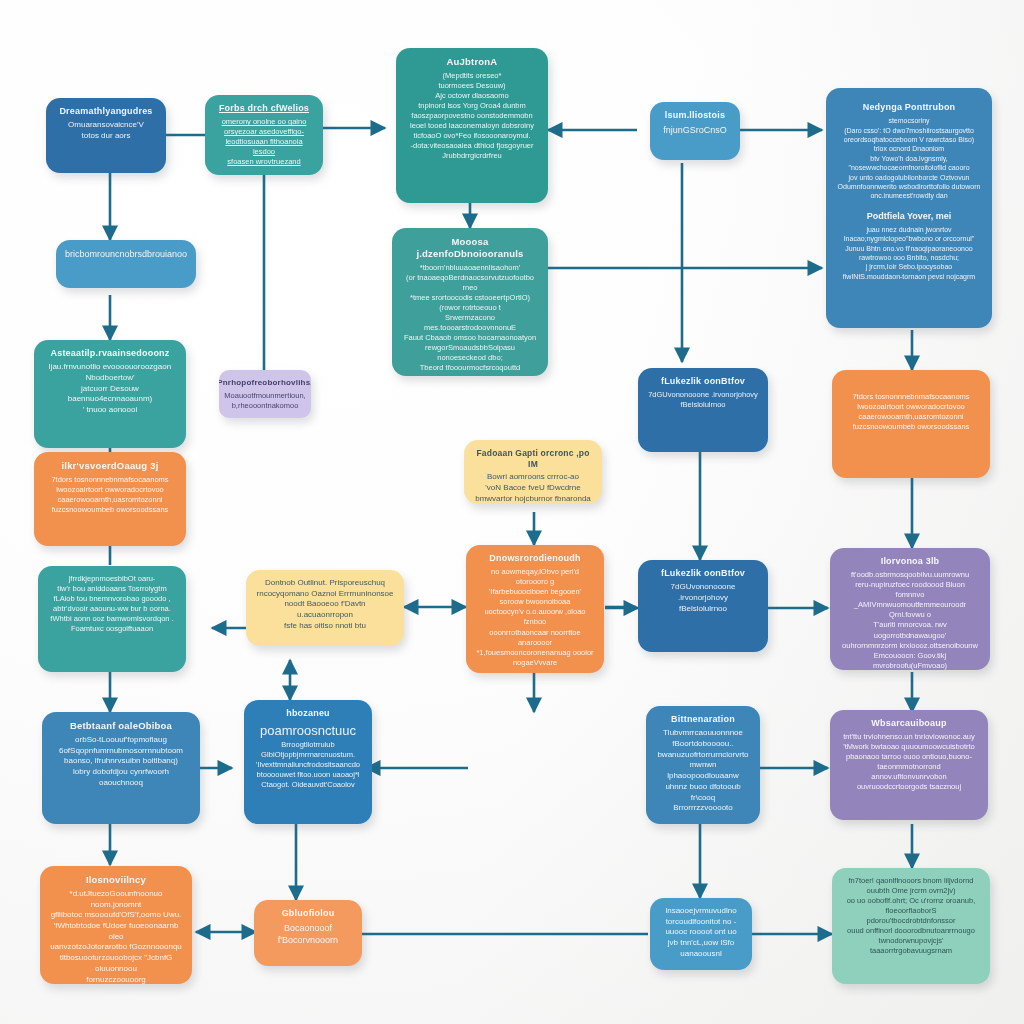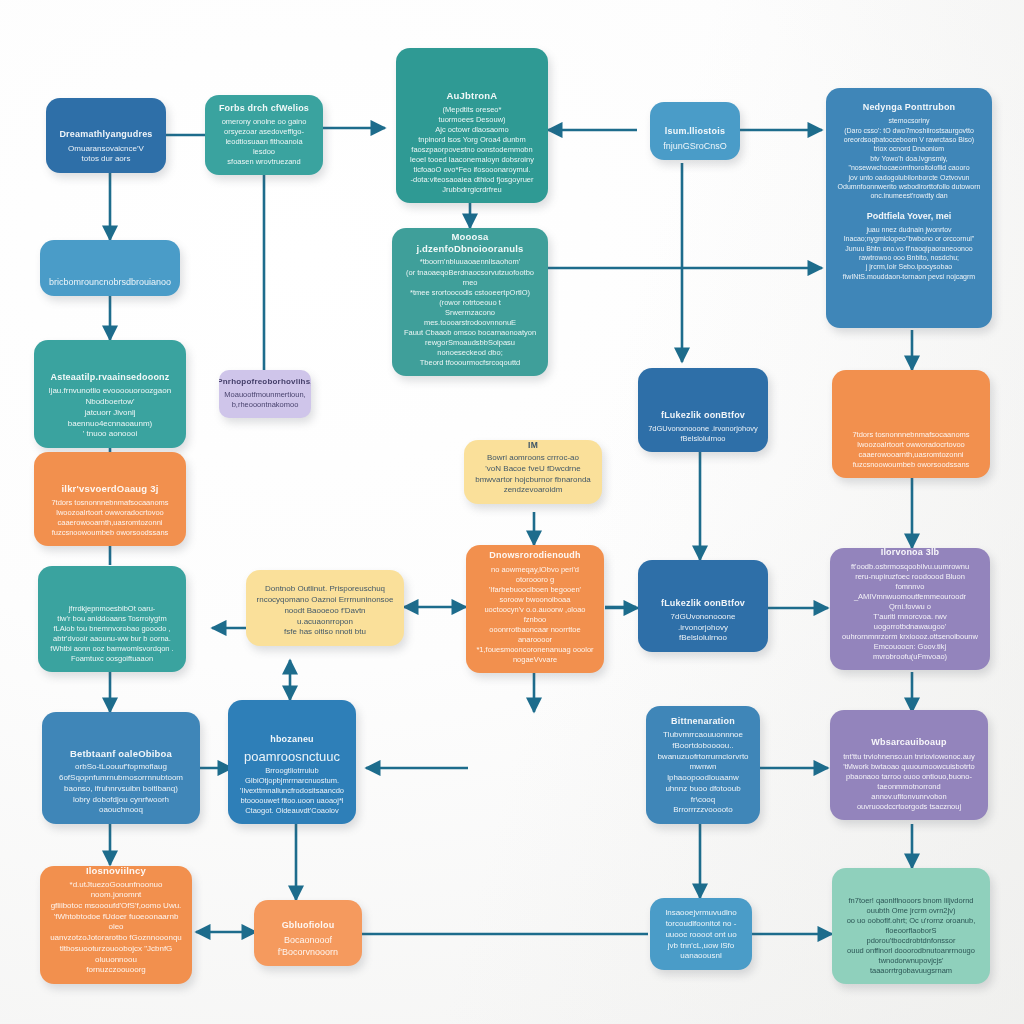--- a/index.html
+++ b/index.html
@@ -18,21 +18,21 @@
   #canvas::after{
     content:"";position:absolute;inset:0;pointer-events:none;
     background:linear-gradient(105deg, rgba(255,255,255,0) 55%, rgba(236,236,234,.55) 100%);
   }
   svg.edges{position:absolute;left:0;top:0;width:1024px;height:1024px;z-index:1;}
 
   .node{
     position:absolute;z-index:2;
     box-sizing:border-box;
     border-radius:14px;
-    display:flex;flex-direction:column;align-items:center;justify-content:flex-end;
+    display:flex;flex-direction:column;align-items:center;justify-content:flex-start;
     text-align:center;
     padding:8px 10px;
     box-shadow:3px 5px 9px rgba(90,95,105,.20);
     overflow:hidden;
   }
   .node .ttl{
     font-weight:700;
     letter-spacing:.2px;
     margin-bottom:3px;
     filter:blur(.55px);
@@ -140,21 +140,21 @@
       <path d="M 605 607 L 636 607"></path>
     </g>
   </svg>
 
   <div class="node light-text" style="left:46px;top:98px;width:120px;height:75px;background:#2e6fa8;">
     <div class="ttl" style="font-size:9px">Dreamathlyangudres</div>
     <div class="bdy" style="font-size:8px">Omuaransovaicnce'V</div>
     <div class="bdy" style="font-size:8px">totos dur aors</div>
   </div>
 
-  <div class="node light-text" style="left:205px;top:95px;width:118px;height:80px;background:#3aa39f;">
+  <div class="node light-text" style="left:205px;top:95px;width:118px;height:80px;background:#3aa39f;text-decoration:underline;">
     <div class="ttl" style="font-size:9px">Forbs drch cfWelios</div>
     <div class="bdy" style="font-size:7.5px">omerony onolne oo gaino</div>
     <div class="bdy" style="font-size:7.5px">orsyezoar asedoveffigo-</div>
     <div class="bdy" style="font-size:7.5px">leodtiosuaan fithoanoia lesdoo</div>
     <div class="bdy" style="font-size:7.5px">sfoasen wrovtruezand</div>
   </div>
 
   <div class="node light-text" style="left:396px;top:48px;width:152px;height:155px;background:#2f9a94;">
     <div class="ttl" style="font-size:9.5px">AuJbtronA</div>
     <div class="bdy" style="font-size:7.5px">(Mepdtits oreseo*</div>
@@ -204,29 +204,29 @@
     <div class="bdy" style="font-size:7.5px">rewgorSmoaudsbbSolpasu nonoeseckeod dbo;</div>
     <div class="bdy" style="font-size:7.5px">Tbeord tfooourmocfsrcoqouttd</div>
   </div>
 
   <div class="node dk-on-purple" style="left:219px;top:370px;width:92px;height:48px;background:#cfc5ea;border-radius:10px;">
     <div class="ttl" style="font-size:8px">Pnrhopofreoborhovlihs,</div>
     <div class="bdy" style="font-size:7.5px">Moauootfmounmertioun,</div>
     <div class="bdy" style="font-size:7.5px">b,rheooontnakomoo</div>
   </div>
 
-  <div class="node light-text" style="left:40px;top:240px;width:140px;height:56px;background:#4a9cc8;">
+  <div class="node light-text" style="left:56px;top:240px;width:140px;height:48px;background:#4a9cc8;">
     <div class="bdy" style="font-size:9px">bricbomrouncnobrsdbrouianoo</div>
   </div>
 
   <div class="node light-text" style="left:34px;top:340px;width:152px;height:108px;background:#3aa39f;">
     <div class="ttl" style="font-size:9px">Asteaatilp.rvaainsedooonz</div>
     <div class="bdy" style="font-size:8px">ljau.frnvunotlio  evoooouoroozgaon</div>
     <div class="bdy" style="font-size:8px">Nbodboertow'</div>
-    <div class="bdy" style="font-size:8px">jatcuorr Jivonlj</div>
+    <div class="bdy" style="font-size:8px">jatcuorr Desouw</div>
     <div class="bdy" style="font-size:8px">baennuo4ecnnaoaunm)</div>
     <div class="bdy" style="font-size:8px">' tnuoo aonoooi</div>
   </div>
 
   <div class="node light-text" style="left:34px;top:452px;width:152px;height:94px;background:#f2904e;">
     <div class="ttl" style="font-size:9.5px">ilkr'vsvoerdOaaug 3j</div>
     <div class="bdy" style="font-size:7.5px">7tdors tosnonnnebnmafsocaanoms</div>
     <div class="bdy" style="font-size:7.5px">lwoozoalrtoort  owworadocrtovoo</div>
     <div class="bdy" style="font-size:7.5px">caaerowooarnth,uasromtozonni</div>
     <div class="bdy" style="font-size:7.5px">fuzcsnoowoumbeb oworsoodssans</div>
@@ -299,21 +299,21 @@
   </div>
 
   <div class="node light-text" style="left:42px;top:712px;width:158px;height:112px;background:#3f86b8;">
     <div class="ttl" style="font-size:9.5px">Betbtaanf oaleObiboa</div>
     <div class="bdy" style="font-size:8px">orbSo-tLoouuf'fopmoflaug</div>
     <div class="bdy" style="font-size:8px">6ofSqopnfumrnubmosorrnnubtoom</div>
     <div class="bdy" style="font-size:8px">baonso, ifruhnrvsuibn boitlbanq)</div>
     <div class="bdy" style="font-size:8px">lobry dobofdjou cynrfwoorh oaouchnooq</div>
   </div>
 
-  <div class="node light-text" style="left:228px;top:700px;width:128px;height:124px;background:#2e7fb8;">
+  <div class="node light-text" style="left:244px;top:700px;width:128px;height:124px;background:#2e7fb8;">
     <div class="ttl" style="font-size:9px">hbozaneu</div>
     <div class="bdy" style="font-size:13px">poamroosnctuuc</div>
     <div class="bdy" style="font-size:7.5px">Brroogtliotrruiub</div>
     <div class="bdy" style="font-size:7.5px">GIbiOtjopbjmrrnarcnuostum.</div>
     <div class="bdy" style="font-size:7.5px">'Ilvexttmnaliuncfrodositsaancdo</div>
     <div class="bdy" style="font-size:7.5px">btoooouwet fitoo.uoon uaoaoj*l</div>
     <div class="bdy" style="font-size:7.5px">Ctaogot. Oideauvdt'Coaolov</div>
   </div>
 
   <div class="node light-text" style="left:646px;top:706px;width:114px;height:118px;background:#3f86b8;">

